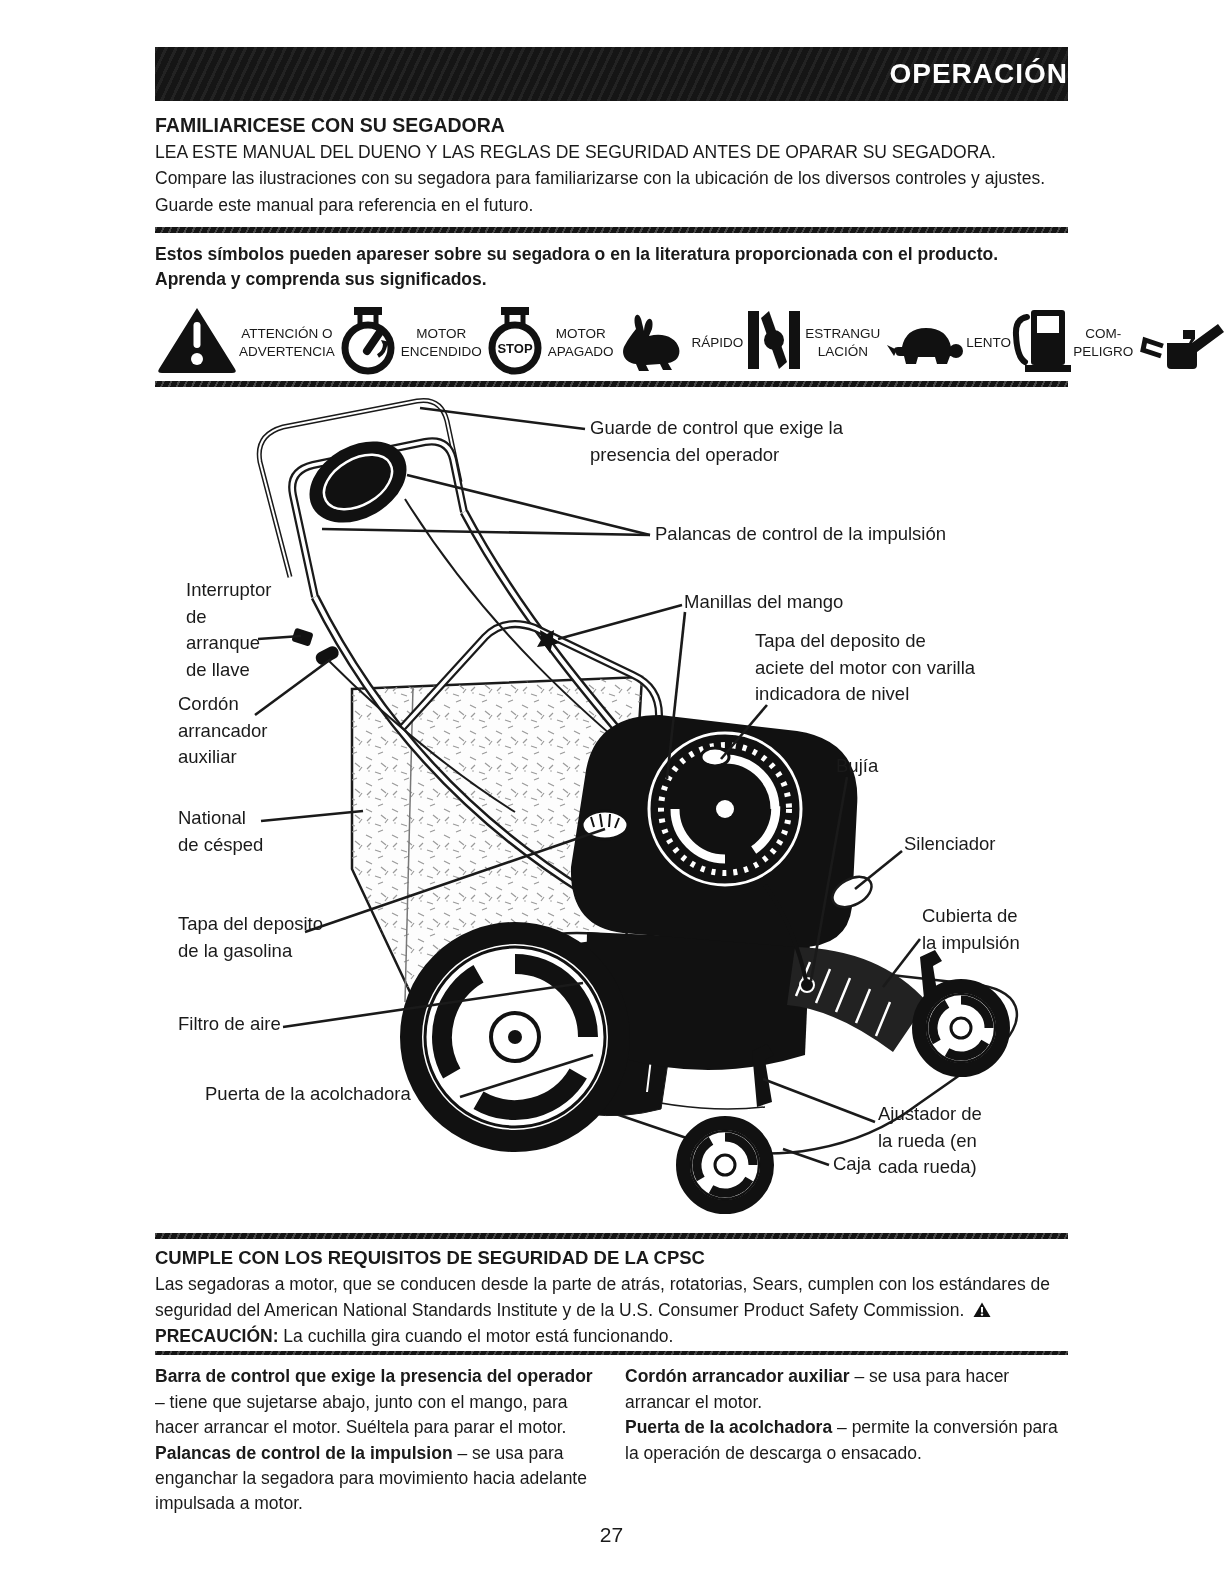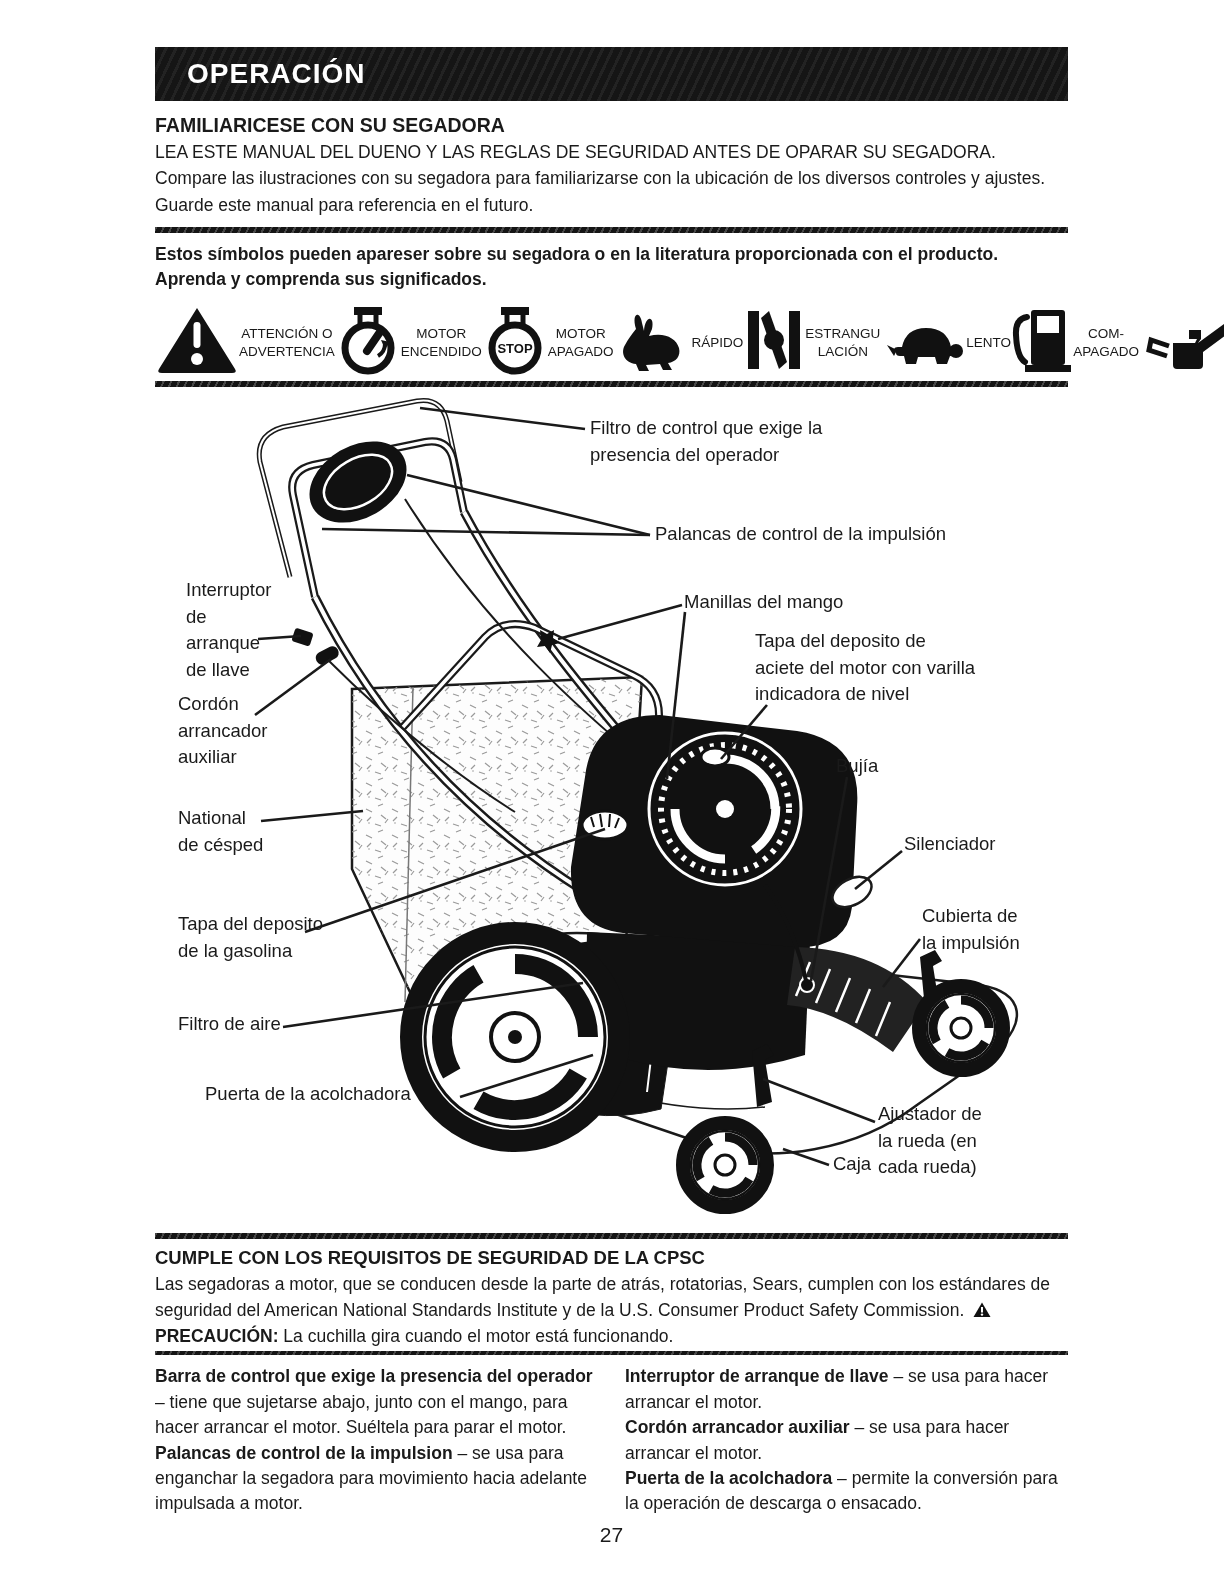--- a/index.html
+++ b/index.html
@@ -5,21 +5,21 @@
   html,body{margin:0;padding:0;}
   body{
     width:1224px;height:1584px;background:#ffffff;position:relative;
     font-family:"Liberation Sans", sans-serif;color:#1a1a1a;
     -webkit-font-smoothing:antialiased;
   }
   .content{position:absolute;left:155px;top:0;width:913px;}
   .headerbar{
     margin-top:47px;height:54px;background:#151515;
     background-image:repeating-linear-gradient(115deg, rgba(255,255,255,0.06) 0 3px, transparent 3px 9px);
-    text-align:left;
+    text-align:right;
     padding-left:32px;
   }
   .headerbar .title{
     color:#fff;font-weight:bold;font-size:28px;line-height:54px;letter-spacing:1px;
   }
   .h-intro{font-size:19.5px;font-weight:bold;margin:13px 0 2px 0;}
   .body-text{font-size:17.5px;line-height:1.5;}
   .rule{height:6px;background:#151515;
     background-image:repeating-linear-gradient(115deg, rgba(255,255,255,0.22) 0 2px, transparent 2px 7px);}
   .rule.thin{height:4px;}
@@ -117,21 +117,21 @@
       <div class="sym-label">LENTO</div>
     </div>
     <div class="sym">
       <svg width="62" height="70" viewBox="0 0 62 70">
         <path d="M16 12 Q4 14 5 30 Q6 52 14 57" fill="none" stroke="#111" stroke-width="6" stroke-linecap="round"></path>
         <rect x="20" y="5" width="34" height="55" rx="3" fill="#111"></rect>
         <rect x="26" y="11" width="22" height="17" fill="#fff"></rect>
         <rect x="14" y="60" width="46" height="7" fill="#111"></rect>
       </svg>
       <div class="sym-label">COM-
-APAGADO</div>
+PELIGRO</div>
     </div>
     <div class="sym">
       <svg width="92" height="70" viewBox="0 0 92 70">
         <path d="M34 38 L56 38 L58 34 L50 34 L50 25 L62 25 L62 34 L59 38 L85 19 L91 27 L64 47 L64 60 Q64 64 60 64 L38 64 Q34 64 34 60 Z" fill="#111"></path>
         <path d="M30 41 L12 35 L10 45 L28 51" fill="none" stroke="#111" stroke-width="5"></path>
       </svg>
       <div class="sym-label">ACEITE</div>
     </div>
     <div class="sym">
       <svg width="98" height="76" viewBox="0 0 98 76">
@@ -271,21 +271,21 @@
         <line x1="747" y1="464" x2="700" y2="502"></line>
         <line x1="150" y1="545" x2="450" y2="442"></line>
         <line x1="765" y1="552" x2="728" y2="600"></line>
         <line x1="128" y1="640" x2="428" y2="596"></line>
         <line x1="305" y1="710" x2="438" y2="668"></line>
         <line x1="720" y1="735" x2="608" y2="692"></line>
         <line x1="674" y1="778" x2="628" y2="762"></line>
       </g>
     </svg>
 
-    <div class="dlabel" style="left:435px;top:28px">Filtro de control que exige la
+    <div class="dlabel" style="left:435px;top:28px">Guarde de control que exige la
 presencia del operador</div>
     <div class="dlabel" style="left:500px;top:134px">Palancas de control de la impulsión</div>
     <div class="dlabel" style="left:31px;top:190px">Interruptor
 de
 arranque
 de llave</div>
     <div class="dlabel" style="left:529px;top:202px">Manillas del mango</div>
     <div class="dlabel" style="left:600px;top:241px">Tapa del deposito de
 aciete del motor con varilla
 indicadora de nivel</div>
@@ -319,21 +319,20 @@
       </svg><b>PRECAUCIÓN:</b><span> La cuchilla gira cuando el motor está funcionando.</span></div>
 
   <div class="rule thin"></div>
 
   <div class="cols">
     <div class="col-left">
       <p><b>Barra de control que exige la presencia del operador</b><span> – tiene que sujetarse abajo, junto con el mango, para hacer arrancar el motor. Suéltela para parar el motor.</span></p>
       <p><b>Palancas de control de la impulsion</b><span> – se usa para enganchar la segadora para movimiento hacia adelante impulsada a motor.</span></p>
     </div>
     <div class="col-right">
-      <p><b>Interruptor de arranque de llave</b><span> – se usa para hacer arrancar el motor.</span></p>
       <p><b>Cordón arrancador auxiliar</b><span> – se usa para hacer arrancar el motor.</span></p>
       <p><b>Puerta de la acolchadora</b><span> – permite la conversión para la operación de descarga o ensacado.</span></p>
     </div>
   </div>
 
   <div class="pagenum">27</div>
 
 </div>
 
 </body></html>

